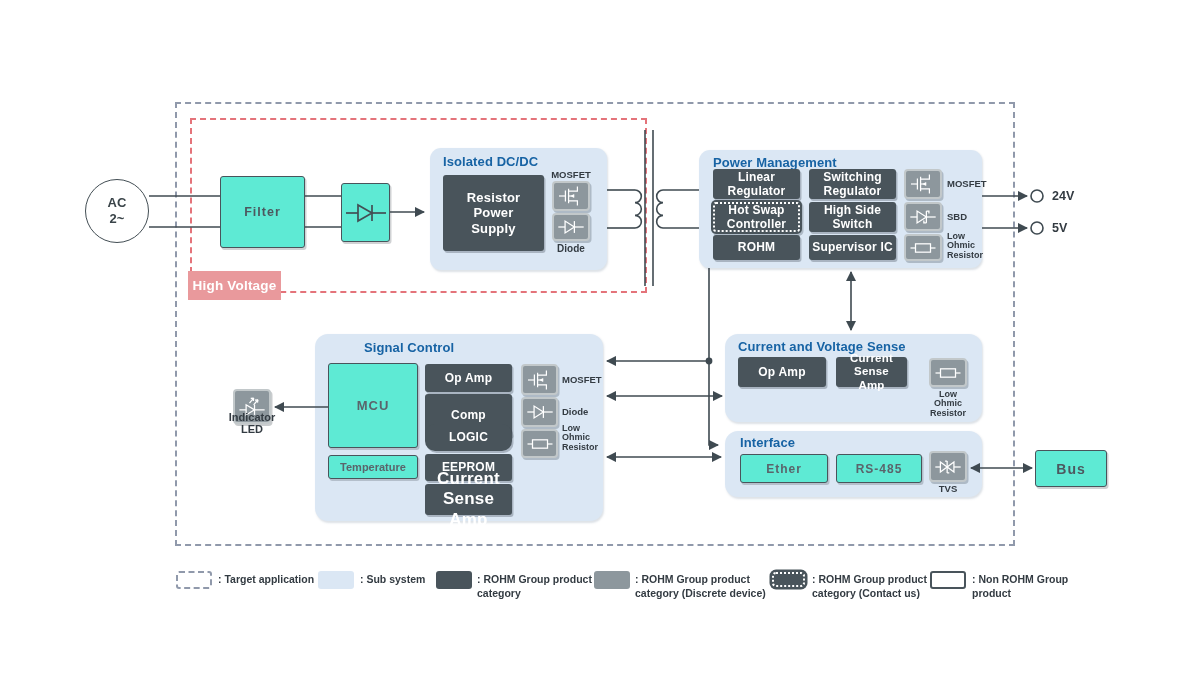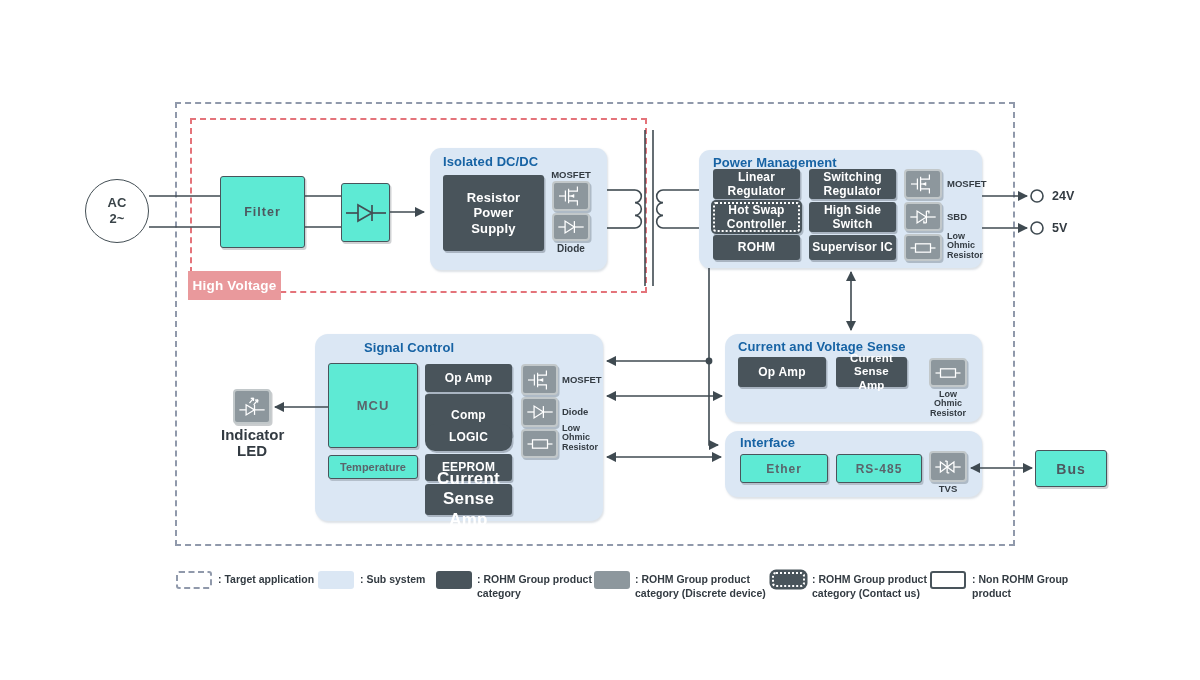--- a/index.html
+++ b/index.html
@@ -216,21 +216,21 @@
           <polygon points="12,15 12,27 22,21"></polygon>
           <path d="M22 15 V27"></path>
           <path d="M22 21 H34"></path>
       <path d="M16 13 L21 7"></path>
           <path d="M21 7 L17.5 7.5 M21 7 L20.5 10.5"></path>
       <path d="M21 15 L26 9"></path>
           <path d="M26 9 L22.5 9.5 M26 9 L25.5 12.5"></path>
         </g>
       </svg>
   </div>
-  <div class="abs icon-label ml" style="left:221px;top:427px;width:62px;text-align:center;font-size:15px;">Indicator
+  <div class="abs icon-label ml" style="left:221px;top:412px;width:62px;text-align:center;font-size:11px;">Indicator
 LED</div>
 
   <div class="abs panel" style="left:725px;top:334px;width:257px;height:88px;border-radius:13px;">
     <div class="panel-title" style="left:13px;top:5px;">Current and Voltage Sense</div>
     <div class="abs dark-box" style="left:13px;top:23px;width:88px;height:30px;">Op Amp</div>
     <div class="abs dark-box ml" style="left:111px;top:23px;width:71px;height:30px;font-size:11.5px;">Current Sense
 Amp</div>
     <div class="abs icon-box" style="left:204px;top:24px;width:38px;height:29px;">
       <svg class="glyph" width="30" height="20" viewBox="0 0 34 24">
           <g stroke="#fff" stroke-width="1.5" fill="none">

